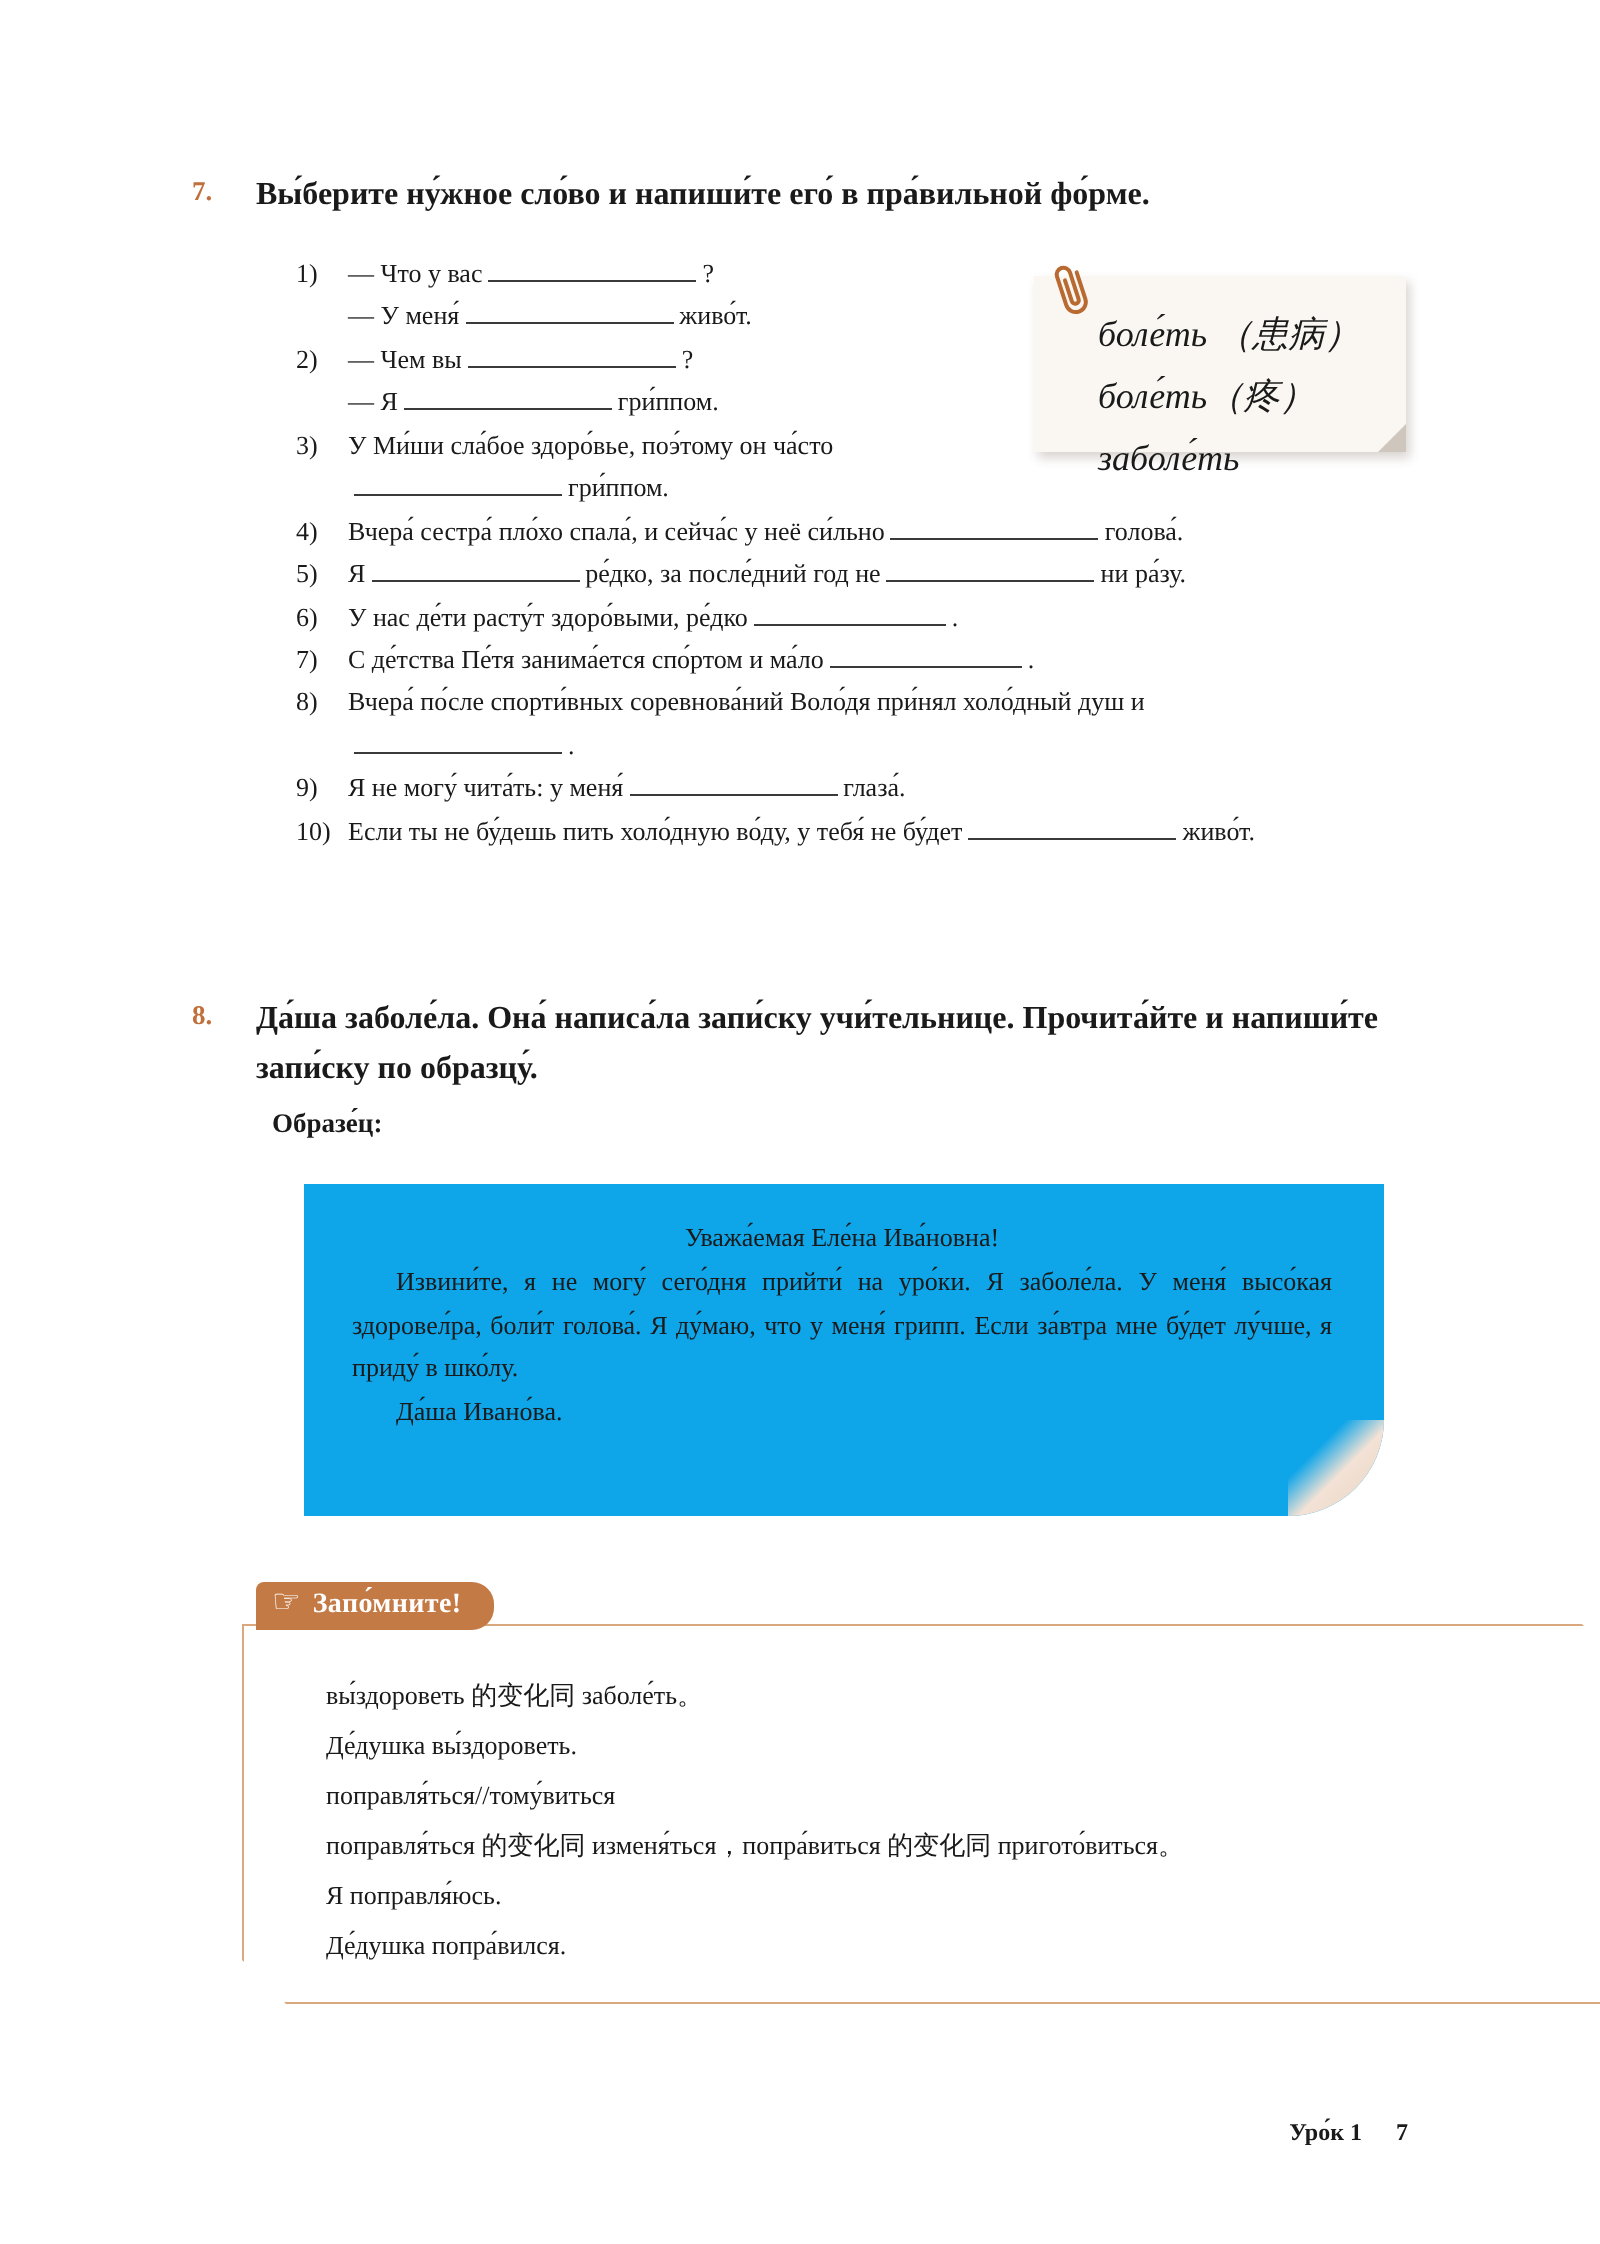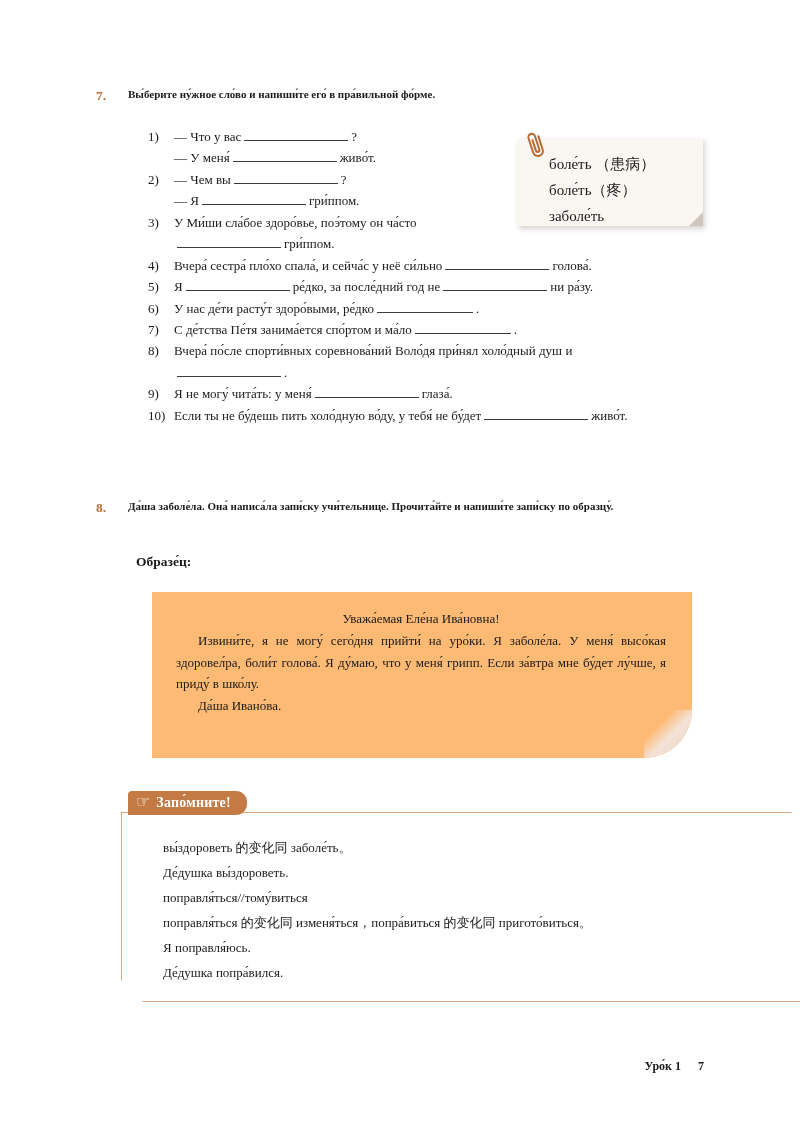--- a/index.html
+++ b/index.html
@@ -25,21 +25,21 @@
   
   .ex-block { position: absolute; }
   .ex-num {
     position: absolute;
     font-weight: bold;
     color: #c0703a;
     font-size: 13.5px;
   }
   .ex-title {
     font-weight: bold;
-    font-size: 11px;
+    font-size: 16px;
     line-height: 1.55;
   }
 
   #ex7 { left: 96px; top: 86px; width: 620px; }
   #ex7 .ex-num { left: 0; top: 2px; }
   #ex7 .ex-title { margin-left: 32px; }
 
   .items {
     position: absolute;
     left: 148px;
@@ -83,22 +83,23 @@
     position: absolute;
     left: 517px;
     top: 138px;
     width: 186px;
     height: 88px;
     background: #faf7f3;
     box-shadow: 2px 3px 5px rgba(120,100,85,.28);
   }
   #wordcard .wc-inner {
     padding: 14px 0 0 32px;
-    font-size: 15px;
+    font-size: 18px;
     line-height: 1.72;
+    font-style: italic;
   }
   #wordcard .fold {
     position: absolute;
     right: 0; bottom: 0;
     width: 0; height: 0;
     border-left: 14px solid transparent;
     border-bottom: 14px solid #cfc6bd;
   }
   .clip {
     position: absolute;
@@ -118,21 +119,21 @@
     font-size: 13.5px;
   }
 
   
   #samplebox {
     position: absolute;
     left: 152px;
     top: 592px;
     width: 540px;
     height: 166px;
-    background: #fdba74;
+    background: #0ea5e9;
     border-bottom-right-radius: 48px;
   }
   #samplebox .curl {
     position: absolute;
     right: 0; bottom: 0;
     width: 48px; height: 48px;
     border-bottom-right-radius: 48px;
     background: linear-gradient(315deg, #e6d3c4 0%, #f3e2d5 45%, rgba(250,238,228,0) 70%);
   }
   #samplebox .sb-inner {

